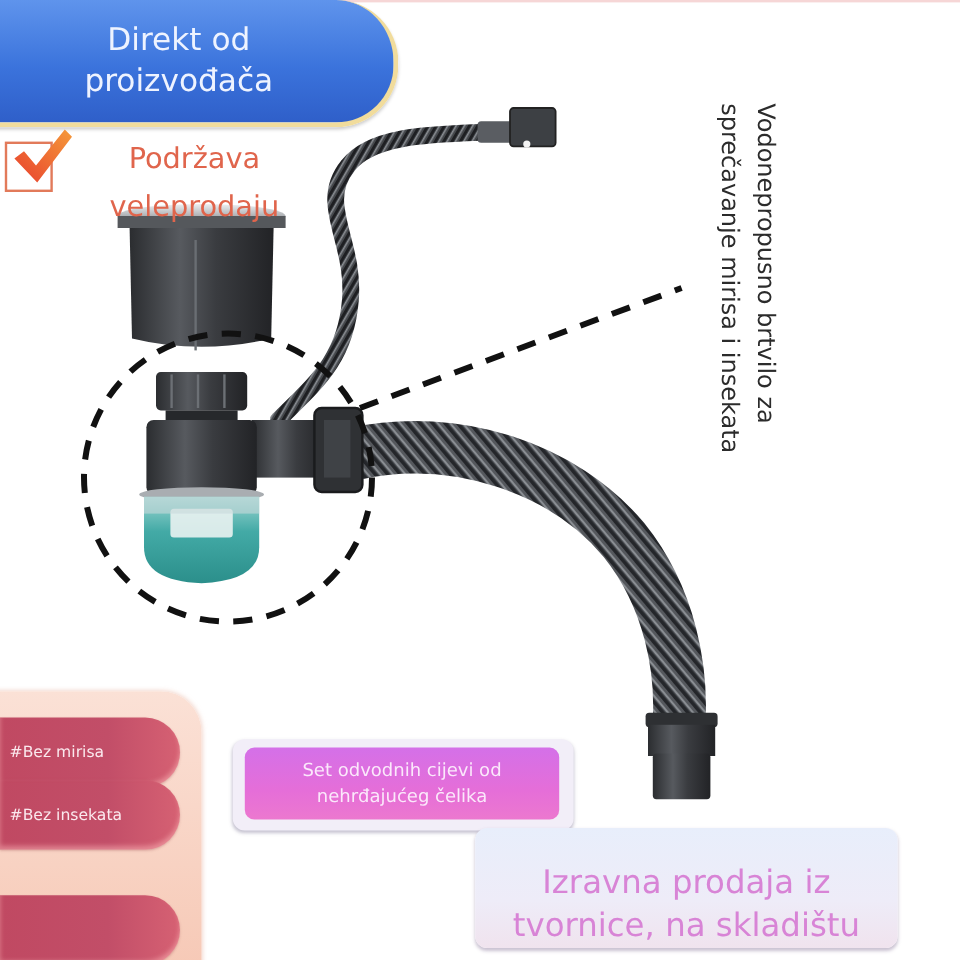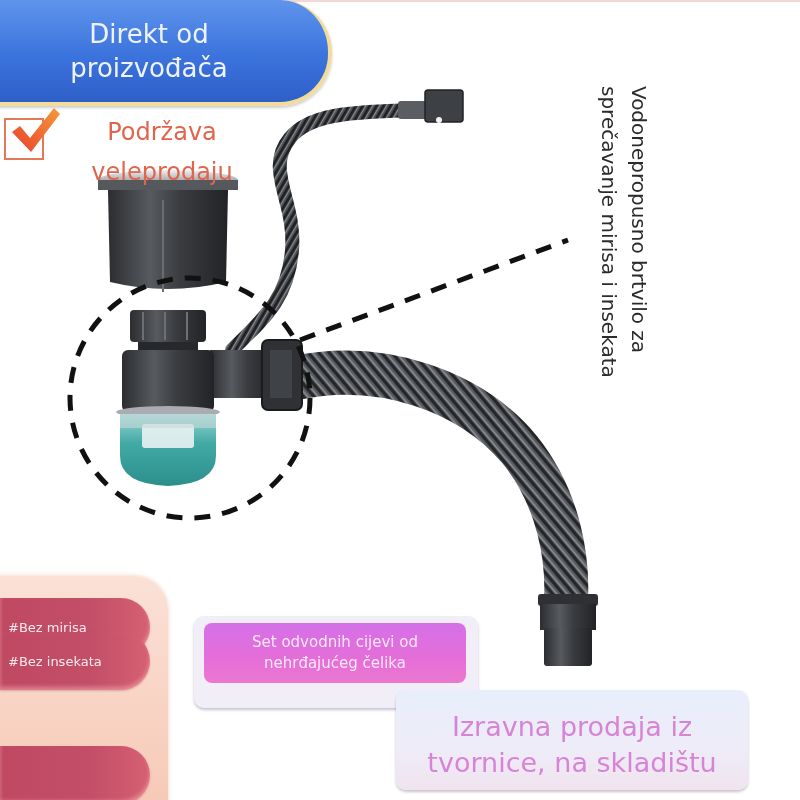--- a/index.html
+++ b/index.html
@@ -56,39 +56,39 @@
       position: absolute; left: 0; width: 150px; height: 58px;
       border-radius: 0 29px 29px 0;
       background: linear-gradient(90deg, #c04962 0%, #c24e68 60%, #d66173 100%);
       box-shadow: inset 0 -3px 4px rgba(255,190,190,0.5), 0 1px 2px rgba(150,60,70,0.3);
       display: flex; align-items: center;
     }
     .tag-label { color: #fbe9ee; font-size: 13px; padding-left: 8px; }
 
     
     .purple-card {
-      position: absolute; left: 194px; top: 616px; width: 284px; height: 92px;
+      position: absolute; left: 194px; top: 616px; width: 284px; height: 76px;
       border-radius: 10px; background: #f2eef8;
       box-shadow: 0 2px 3px rgba(90,80,120,0.35);
     }
     .purple-inner {
       position: absolute; left: 10px; top: 7px; width: 262px; height: 60px;
       border-radius: 8px;
       background: linear-gradient(180deg, #d470e8 0%, #e56ed8 60%, #ec78cf 100%);
       display: flex; align-items: center; justify-content: center;
     }
     .purple-text { color: #fbe8fb; font-size: 15px; line-height: 21px; text-align: center; white-space: pre-line; }
 
     
     .factory-card {
       position: absolute; left: 396px; top: 690px; width: 352px; height: 100px;
       border-radius: 10px;
       background: linear-gradient(180deg, #e8eefb 0%, #eeecf8 60%, #f0e3ee 100%);
       box-shadow: 0 2px 3px rgba(120,100,140,0.4);
-      display: flex; align-items: center; justify-content: center;
+      display: flex; align-items: flex-end; justify-content: center;
     }
     .factory-text {
       color: #d884d6; font-size: 27px; line-height: 36px; text-align: center; margin-top: 10px;
       white-space: pre-line;
     }
   </style>
 </head>
 <body>
 
 <div class="topline"></div>
@@ -179,21 +179,21 @@
 <div class="wholesale-text">Podržava
 veleprodaju</div>
 
 <div class="vertical-caption">Vodonepropusno brtvilo za
 sprečavanje mirisa i insekata</div>
 
 <div class="tags-panel"></div>
 <div class="tag" style="top:598px;text-align:right;">
   <span class="tag-label">#Bez mirisa</span>
 </div>
-<div class="tag" style="top:632px;">
+<div class="tag" style="top:650px;">
   <span class="tag-label">#Bez insekata</span>
 </div>
 <div class="tag" style="top:746px;">
   <span class="tag-label"></span>
 </div>
 
 <div class="purple-card">
   <div class="purple-inner">
     <span class="purple-text">Set odvodnih cijevi od
 nehrđajućeg čelika</span>

